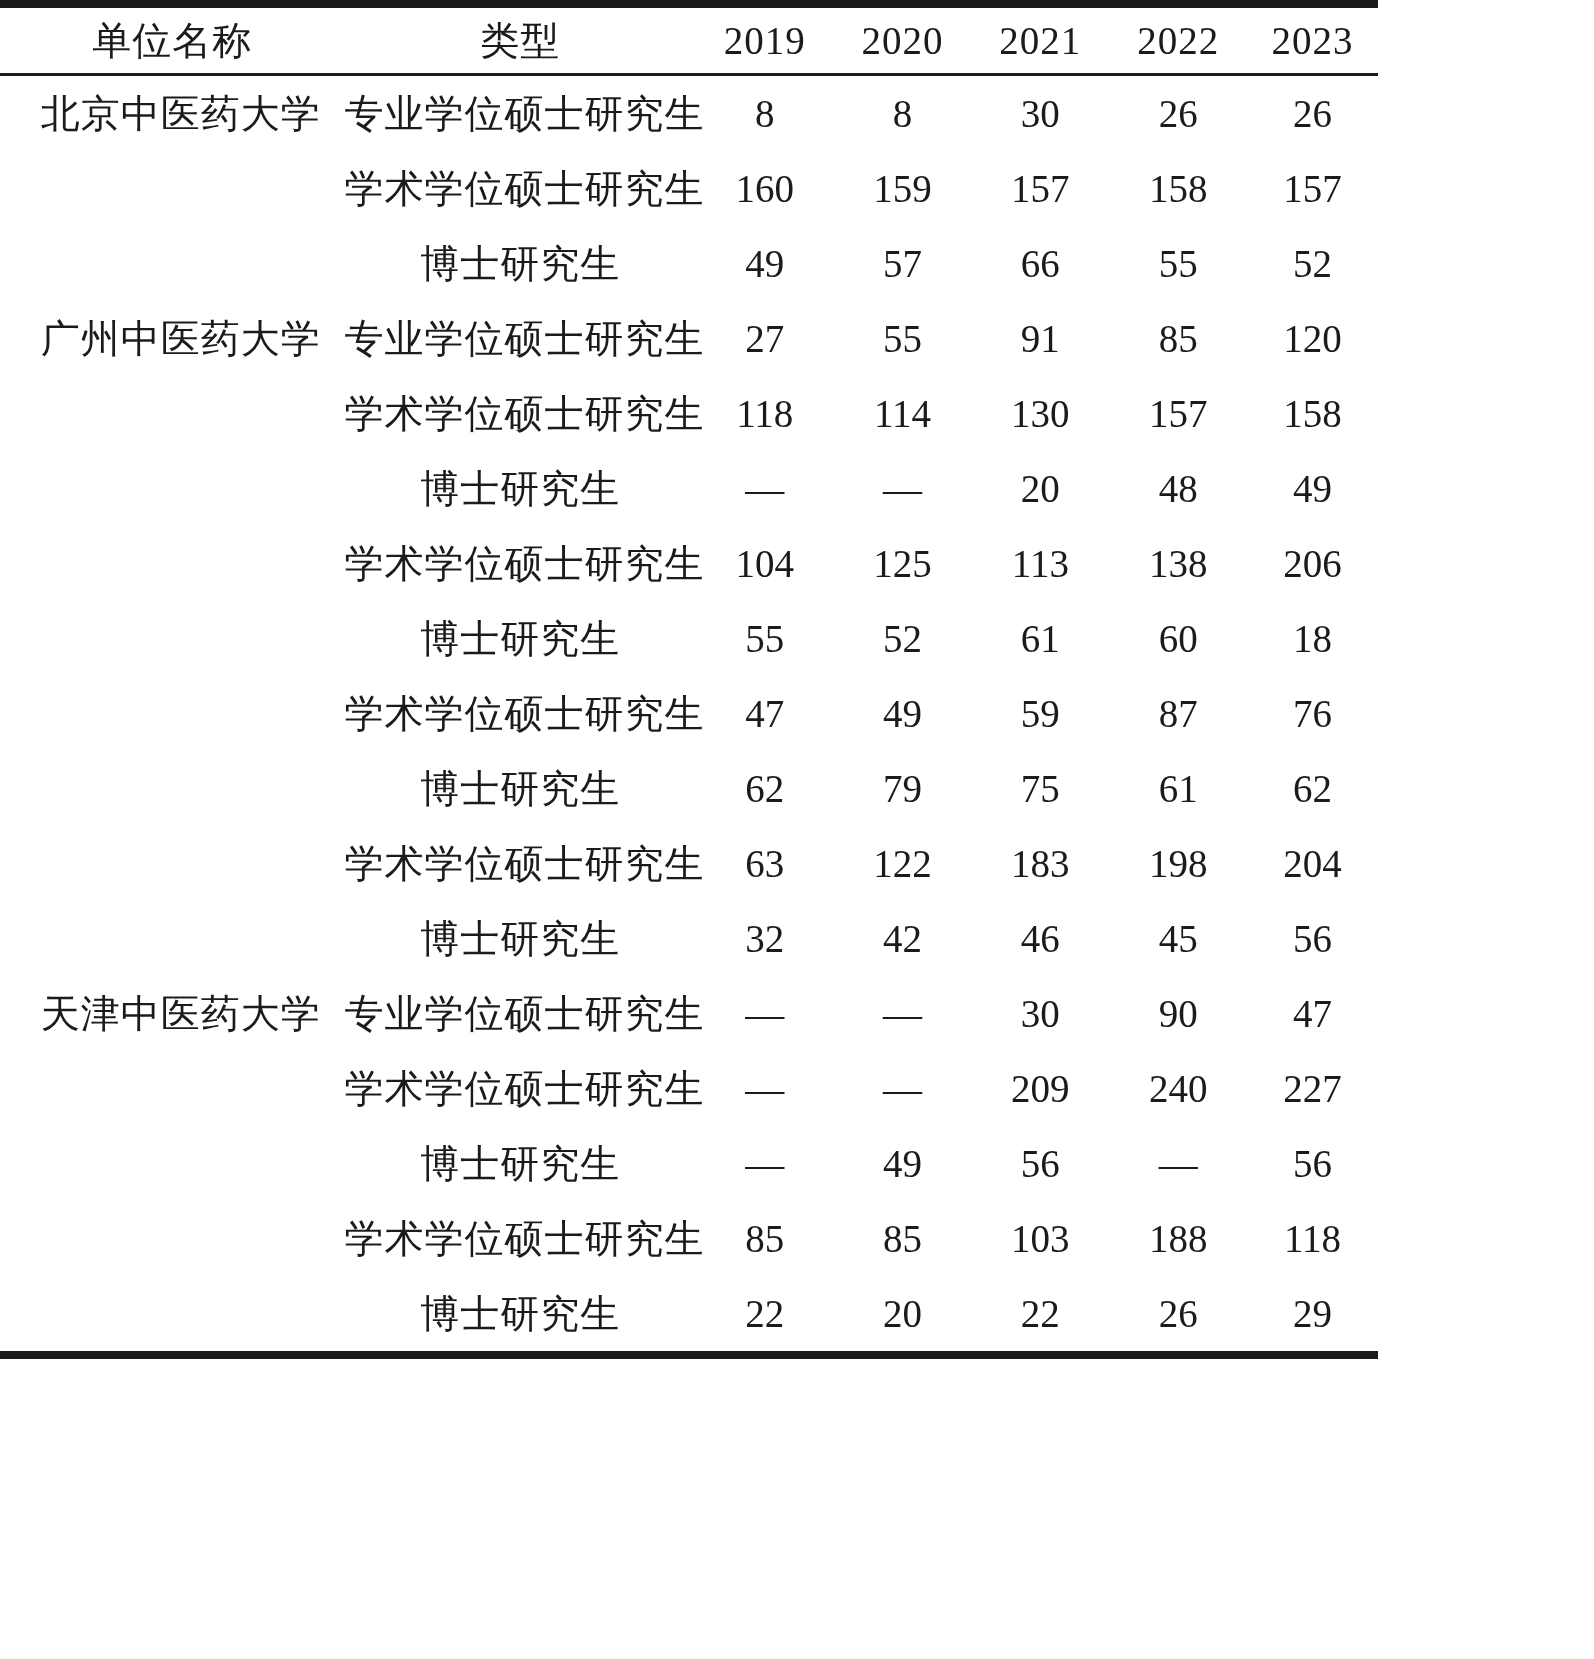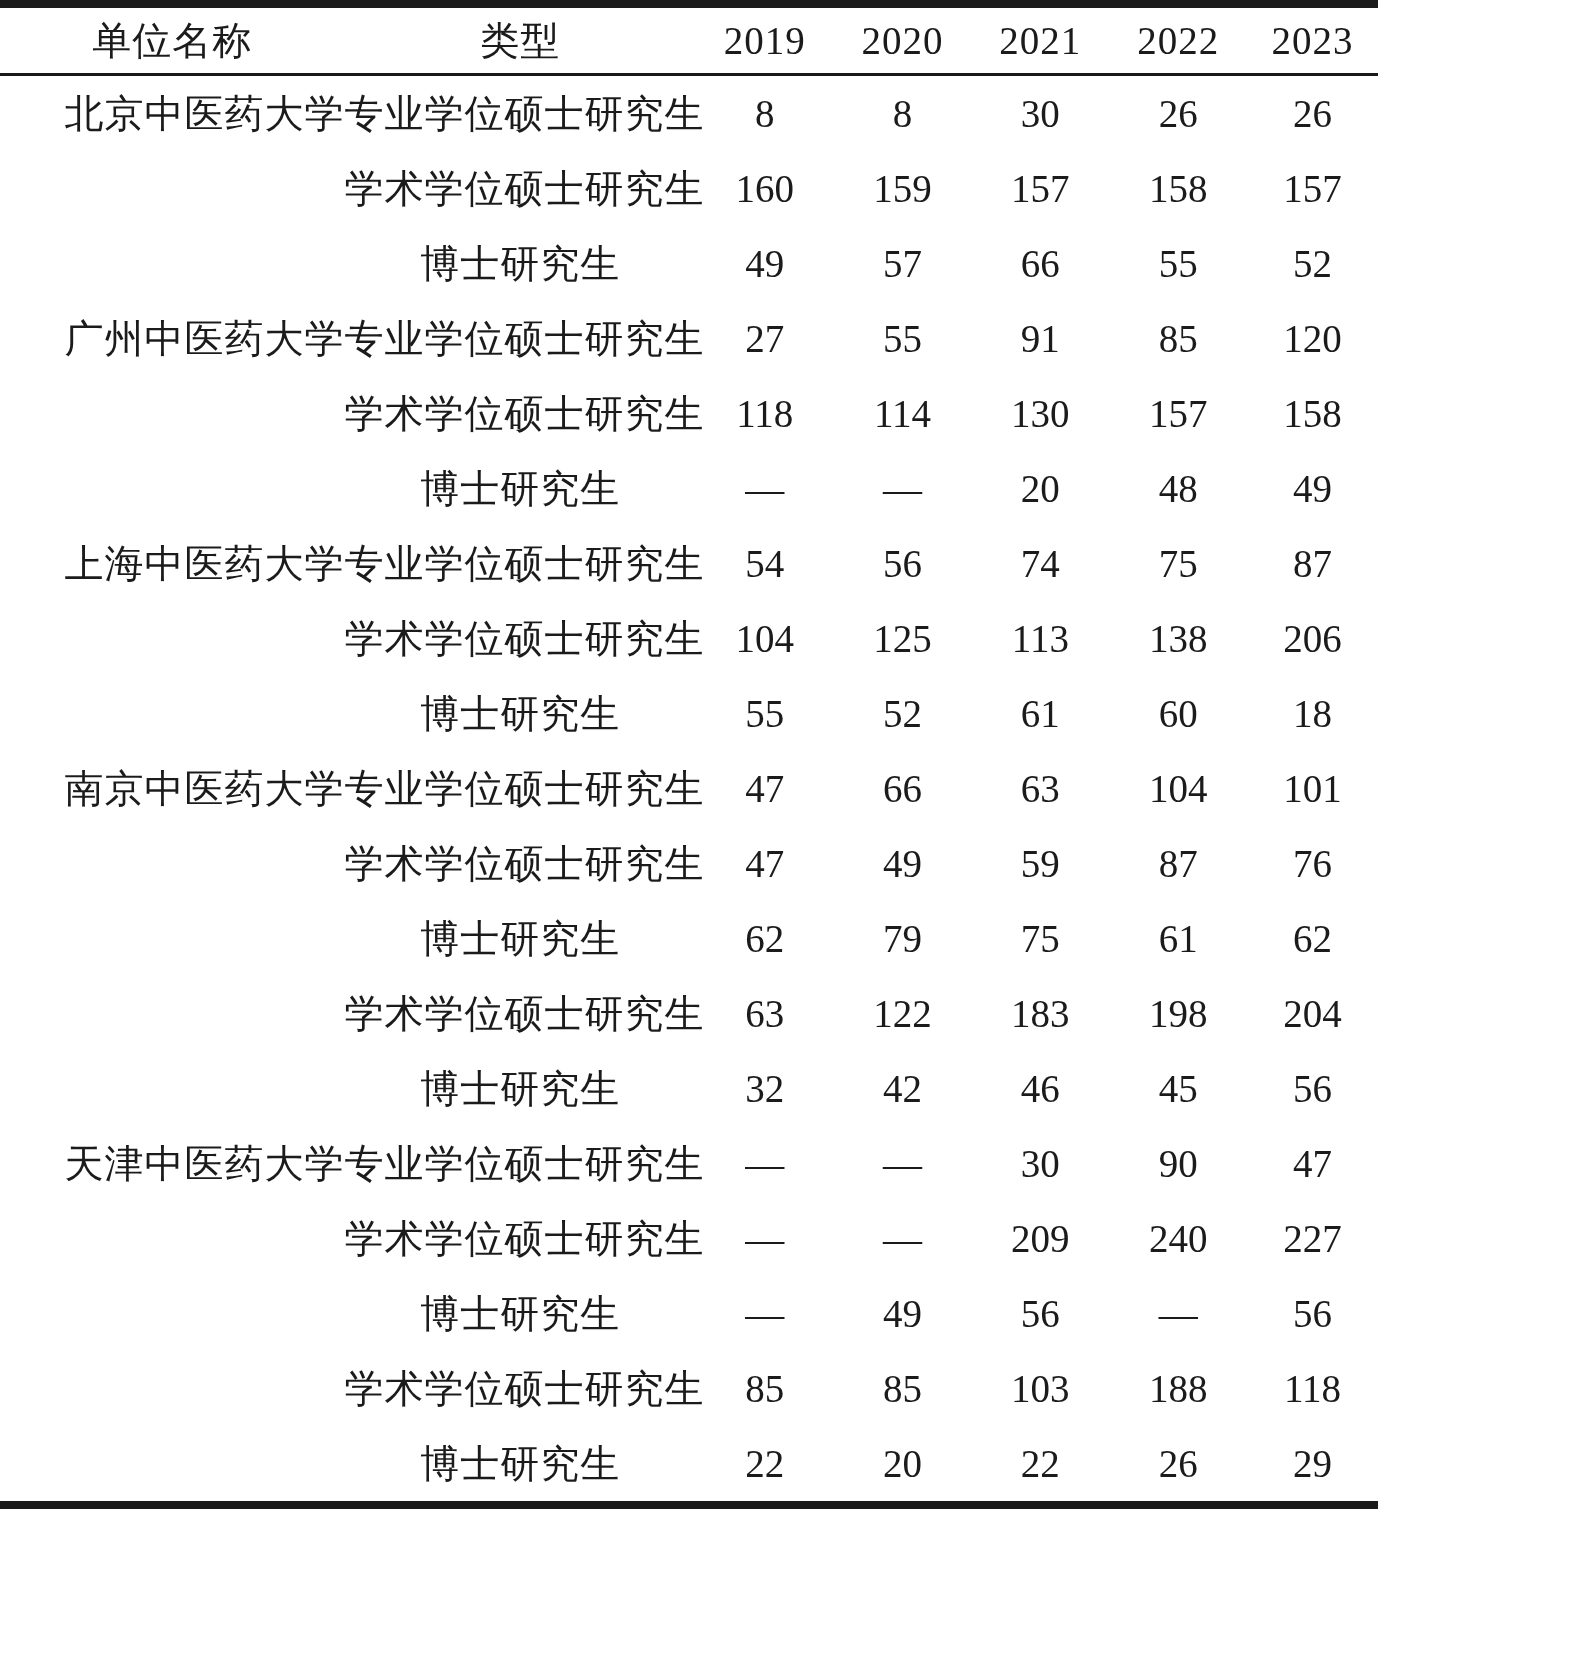--- a/index.html
+++ b/index.html
@@ -35,21 +35,21 @@
   }
   .doc-table td {
     height: 75px;
     font-size: 39px;
     text-align: center;
     vertical-align: middle;
     padding: 0;
     white-space: nowrap;
   }
   .doc-table td.col-unit {
-    text-align: right;
+    text-align: center;
     padding-left: 17px;
     letter-spacing: 1px;
   }
   .doc-table td.col-type {
     letter-spacing: 1px;
   }
 </style>
 </head>
 <body>
 
@@ -123,56 +123,38 @@
       <tr>
         <td class="col-unit"></td>
         <td class="col-type">博士研究生</td>
         <td class="col-year">—</td>
         <td class="col-year">—</td>
         <td class="col-year">20</td>
         <td class="col-year">48</td>
         <td class="col-year">49</td>
       </tr>
       <tr>
-        <td class="col-unit">上海中医药大学</td>
-        <td class="col-type">专业学位硕士研究生</td>
-        <td class="col-year">54</td>
-        <td class="col-year">56</td>
-        <td class="col-year">74</td>
-        <td class="col-year">75</td>
-        <td class="col-year">87</td>
-      </tr>
-      <tr>
         <td class="col-unit"></td>
         <td class="col-type">学术学位硕士研究生</td>
         <td class="col-year">104</td>
         <td class="col-year">125</td>
         <td class="col-year">113</td>
         <td class="col-year">138</td>
         <td class="col-year">206</td>
       </tr>
       <tr>
         <td class="col-unit"></td>
         <td class="col-type">博士研究生</td>
         <td class="col-year">55</td>
         <td class="col-year">52</td>
         <td class="col-year">61</td>
         <td class="col-year">60</td>
         <td class="col-year">18</td>
       </tr>
       <tr>
-        <td class="col-unit">南京中医药大学</td>
-        <td class="col-type">专业学位硕士研究生</td>
-        <td class="col-year">47</td>
-        <td class="col-year">66</td>
-        <td class="col-year">63</td>
-        <td class="col-year">104</td>
-        <td class="col-year">101</td>
-      </tr>
-      <tr>
         <td class="col-unit"></td>
         <td class="col-type">学术学位硕士研究生</td>
         <td class="col-year">47</td>
         <td class="col-year">49</td>
         <td class="col-year">59</td>
         <td class="col-year">87</td>
         <td class="col-year">76</td>
       </tr>
       <tr>
         <td class="col-unit"></td>

